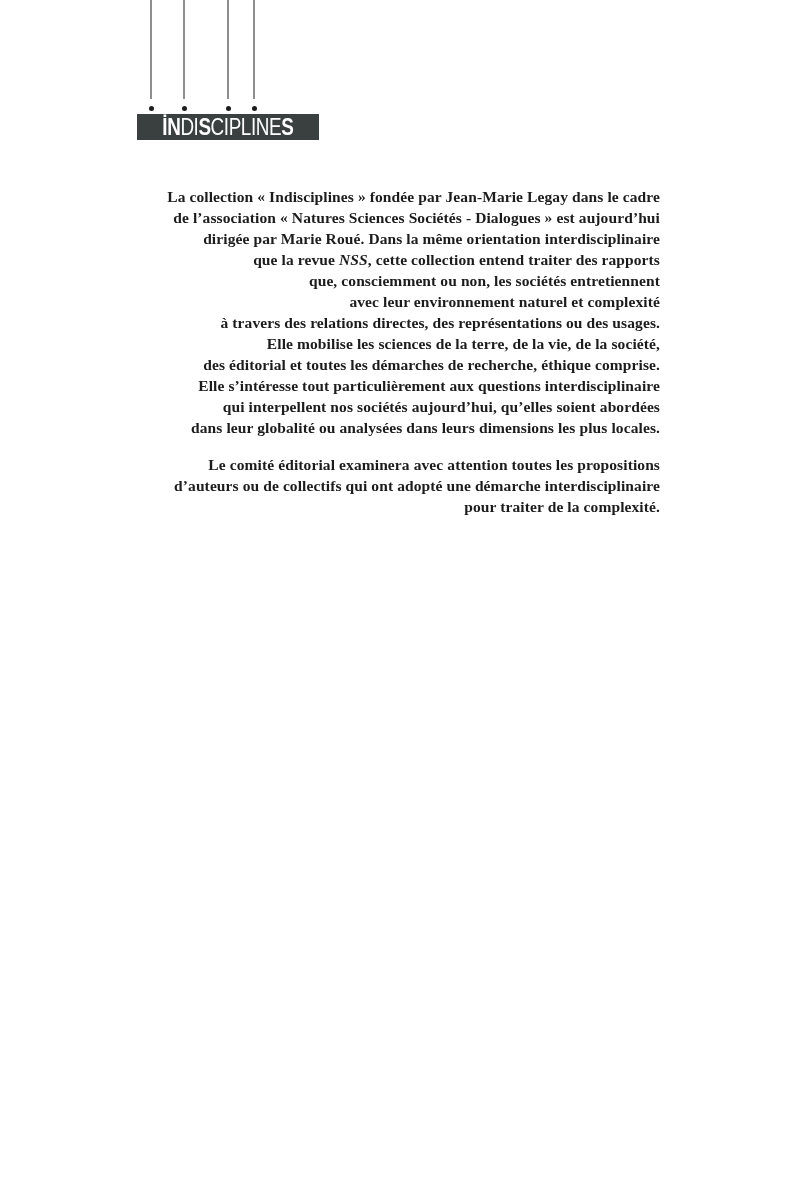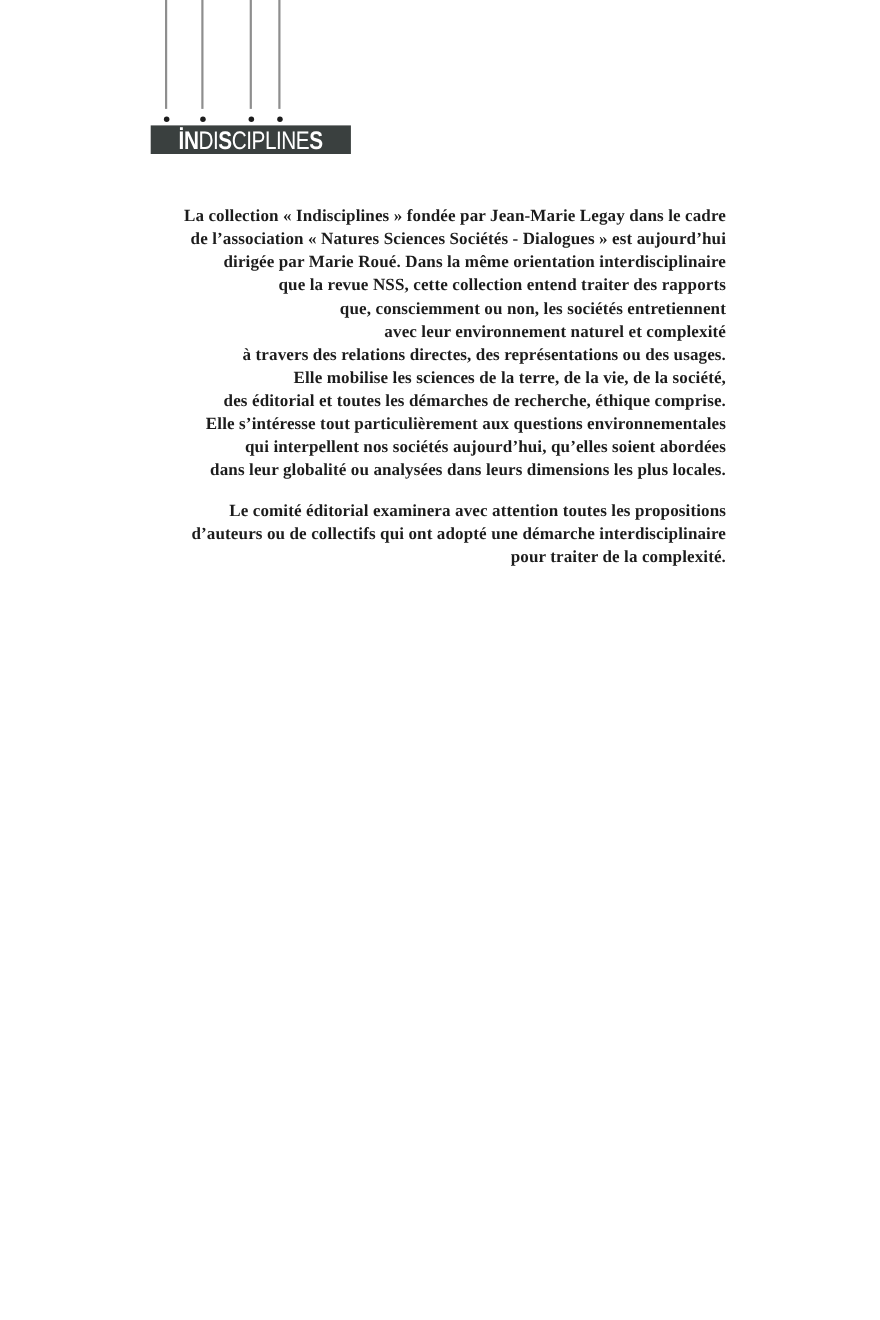--- a/index.html
+++ b/index.html
@@ -59,21 +59,21 @@
   
   .text-block{
     position:absolute;left:150px;top:186px;width:510px;
     color:var(--body-text-color);
     font-weight:bold;
     font-size:15.5px;line-height:21px;
     letter-spacing:0.1px;
     text-align:right;
   }
   .paragraph + .paragraph{margin-top:16px;}
-  .it{margin-top:23px;}
+  .it{font-style:italic;margin-top:23px;}
 </style>
 </head>
 <body>
 
 <div class="page">
 
   <div class="pline p1"></div>
   <div class="pline p2"></div>
   <div class="pline p3"></div>
   <div class="pline p4"></div>
@@ -91,21 +91,21 @@
     <div class="paragraph">
         <div class="line"><span>La collection « Indisciplines » fondée par Jean-Marie Legay dans le cadre</span></div>
         <div class="line"><span>de l’association « Natures Sciences Sociétés - Dialogues » est aujourd’hui</span></div>
         <div class="line"><span>dirigée par Marie Roué. Dans la même orientation interdisciplinaire</span></div>
         <div class="line"><span>que la revue </span><span class="it">NSS</span><span>, cette collection entend traiter des rapports</span></div>
         <div class="line"><span>que, consciemment ou non, les sociétés entretiennent</span></div>
         <div class="line"><span>avec leur environnement naturel et complexité</span></div>
         <div class="line"><span>à travers des relations directes, des représentations ou des usages.</span></div>
         <div class="line"><span>Elle mobilise les sciences de la terre, de la vie, de la société,</span></div>
         <div class="line"><span>des éditorial et toutes les démarches de recherche, éthique comprise.</span></div>
-        <div class="line"><span>Elle s’intéresse tout particulièrement aux questions environnementales</span></div>
+        <div class="line"><span>Elle s’intéresse tout particulièrement aux questions interdisciplinaire</span></div>
         <div class="line"><span>qui interpellent nos sociétés aujourd’hui, qu’elles soient abordées</span></div>
         <div class="line"><span>dans leur globalité ou analysées dans leurs dimensions les plus locales.</span></div>
       </div>
     <div class="paragraph">
         <div class="line"><span>Le comité éditorial examinera avec attention toutes les propositions</span></div>
         <div class="line"><span>d’auteurs ou de collectifs qui ont adopté une démarche interdisciplinaire</span></div>
         <div class="line"><span>pour traiter de la complexité.</span></div>
       </div>
   </div>
 

